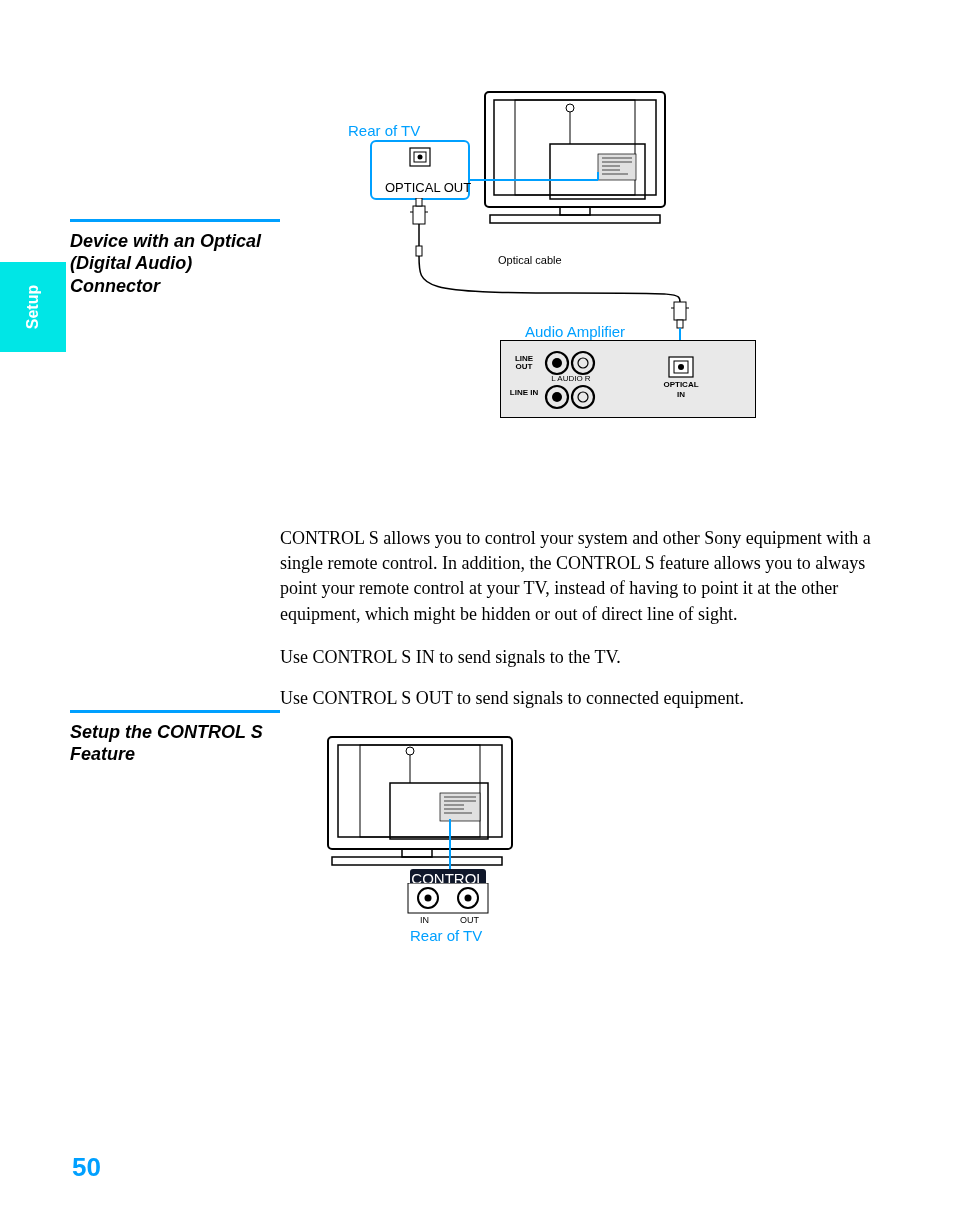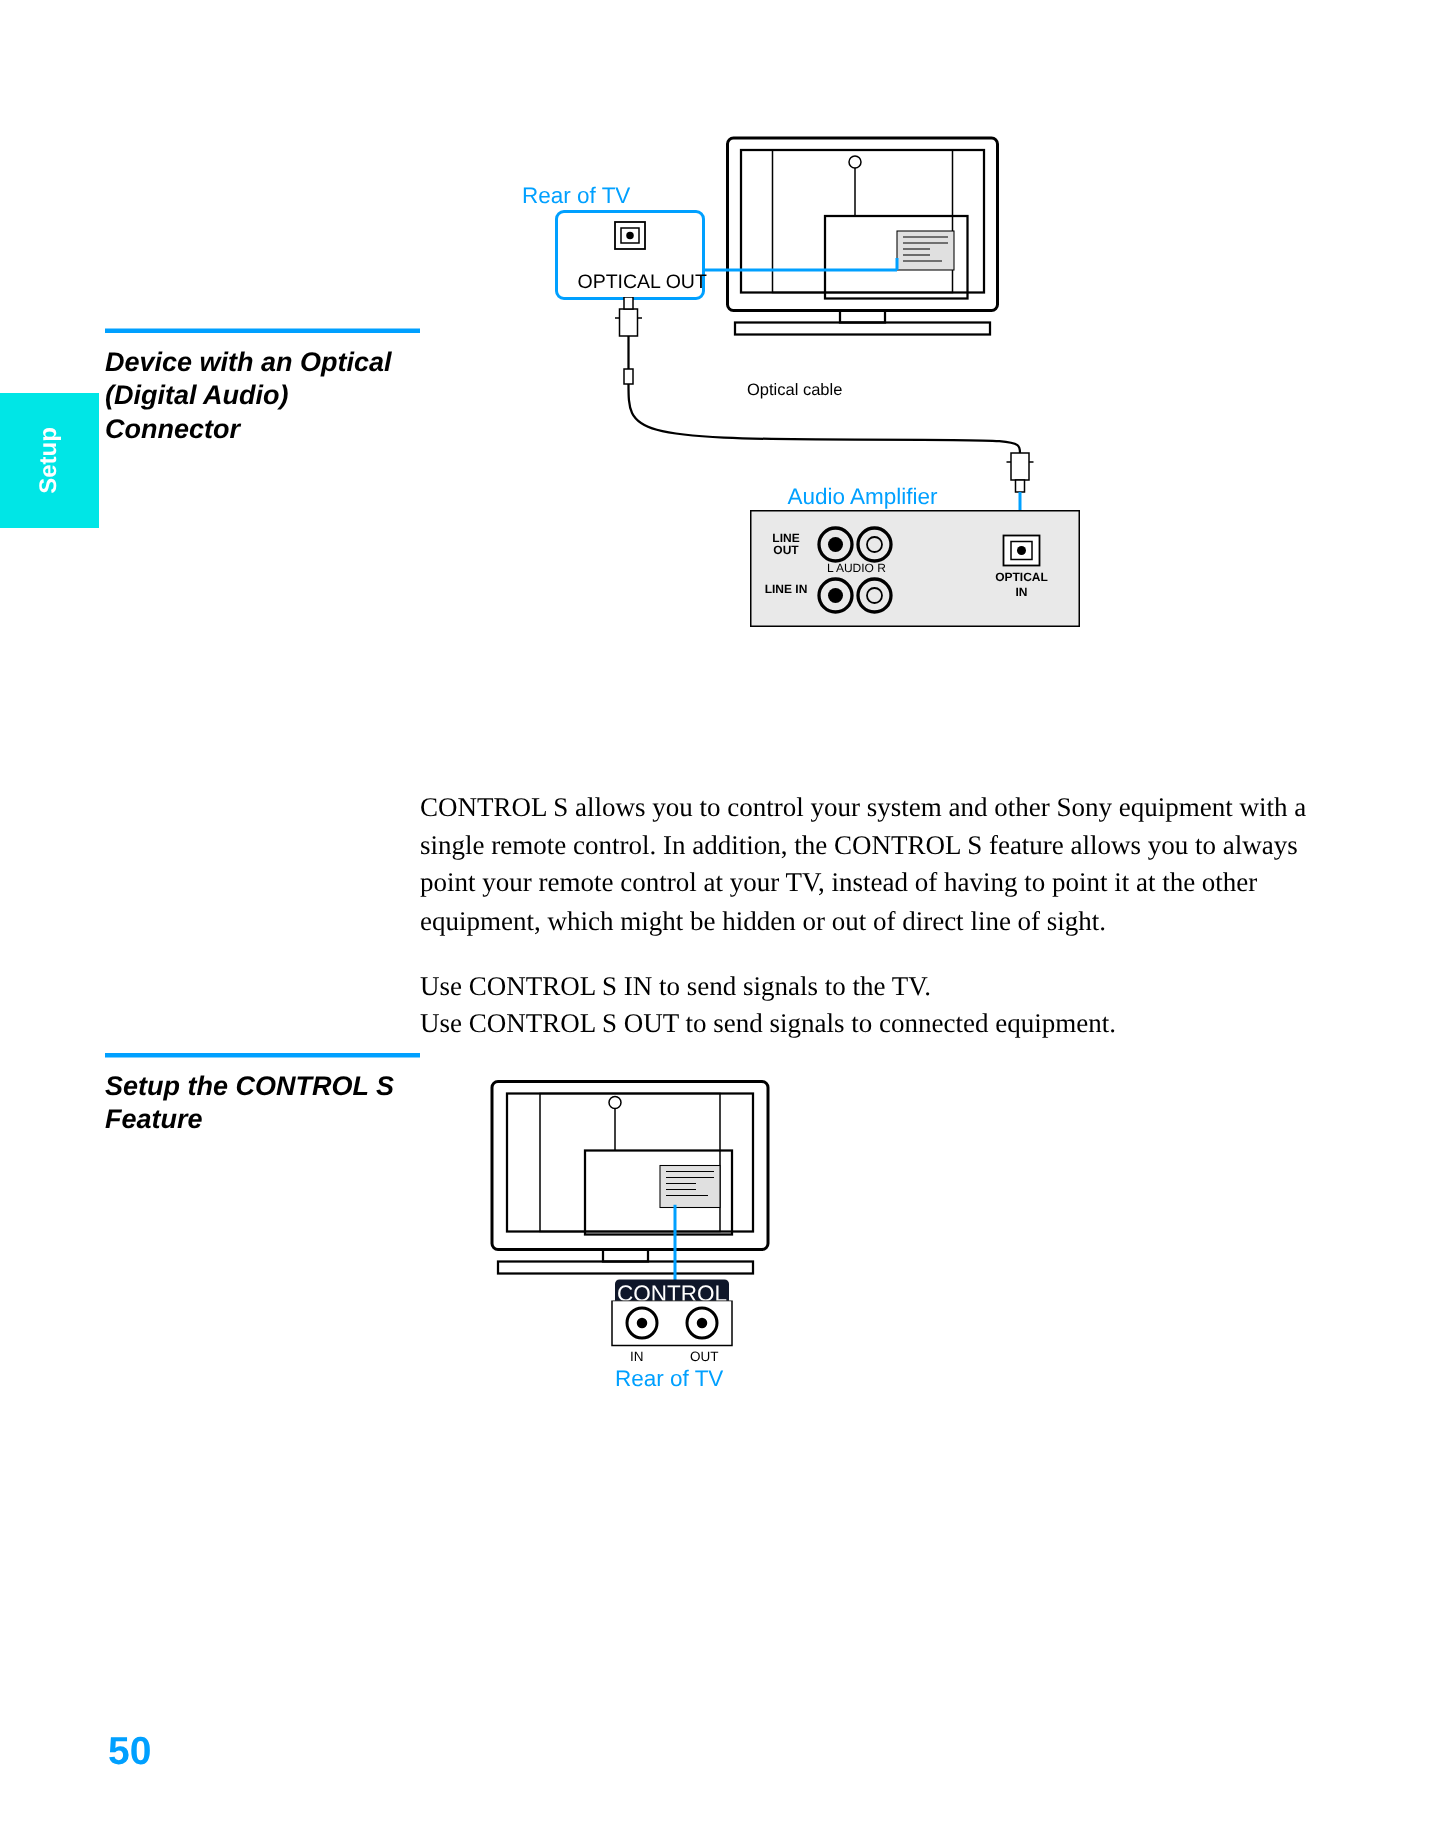--- a/index.html
+++ b/index.html
@@ -246,21 +246,21 @@
           <line x1="261" y1="110" x2="264" y2="110" stroke="#000"></line>
             <line x1="276" y1="110" x2="279" y2="110" stroke="#000"></line>
           <line x1="270" y1="130" x2="270" y2="146" stroke="#00a0ff" stroke-width="2"></line>
           <polygon points="266,144 274,144 270,152" fill="#00a0ff"></polygon>
         </svg>
 
         <div class="opt-cable-label" style="left:178px; top:170px;">Optical cable</div>
 
         <div class="amp-label" style="left:205px; top:239px;">Audio Amplifier</div>
 
-        <div class="amp-box" style="left:180px; top:256px; width:220px; height:78px;">
+        <div class="amp-box" style="left:180px; top:256px; width:256px; height:78px;">
           
           <svg width="220" height="78" viewBox="0 0 220 78">
 
             <circle cx="56" cy="22" r="11" fill="none" stroke="#000" stroke-width="2.2"></circle>
             <circle cx="56" cy="22" r="5" fill="#000"></circle>
             <circle cx="82" cy="22" r="11" fill="none" stroke="#000" stroke-width="2.2"></circle>
             <circle cx="82" cy="22" r="5" fill="none" stroke="#000" stroke-width="1.2"></circle>
 
             <circle cx="56" cy="56" r="11" fill="none" stroke="#000" stroke-width="2.2"></circle>
             <circle cx="56" cy="56" r="5" fill="#000"></circle>
@@ -284,21 +284,21 @@
   <div style="height:30px;"></div>
 
   <div class="section">
     <div class="section-left">
       <div class="section-rule"></div>
       <div class="section-title">Setup the CONTROL S Feature</div>
     </div>
     <div class="section-right">
       <p class="body-text">CONTROL S allows you to control your system and other Sony equipment with a single remote control. In addition, the CONTROL S feature allows you to always point your remote control at your TV, instead of having to point it at the other equipment, which might be hidden or out of direct line of sight.</p>
       <p class="body-text" style="margin-top:18px; margin-bottom:0;">Use CONTROL S IN to send signals to the TV.</p>
-      <p class="body-text" style="margin-top:0;">Use CONTROL S OUT to send signals to connected equipment.</p>
+      <p class="body-text" style="margin-top:16px;">Use CONTROL S OUT to send signals to connected equipment.</p>
 
       <div class="fig2">
         <svg width="200" height="150" viewBox="0 0 200 150" style="position:absolute; left:0; top:0;">
           <rect x="8" y="8" width="184" height="112" rx="4" fill="none" stroke="#000" stroke-width="2"></rect>
           <rect x="18" y="16" width="164" height="92" fill="none" stroke="#000" stroke-width="1.5"></rect>
           <rect x="40" y="16" width="120" height="92" fill="none" stroke="#000" stroke-width="1"></rect>
           <rect x="70" y="54" width="98" height="56" fill="none" stroke="#000" stroke-width="1.5"></rect>
           <rect x="120" y="64" width="40" height="28" fill="#e0e0e0" stroke="#000" stroke-width="0.7"></rect>
           <g stroke="#000" stroke-width="0.7">
             <line x1="124" y1="68" x2="156" y2="68"></line>

